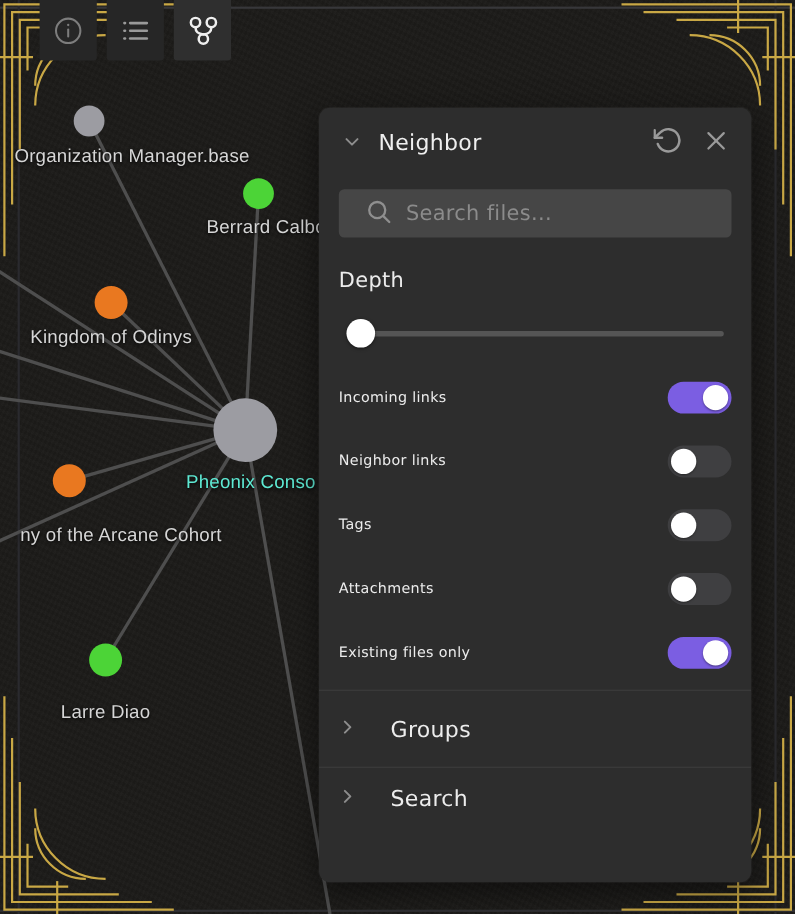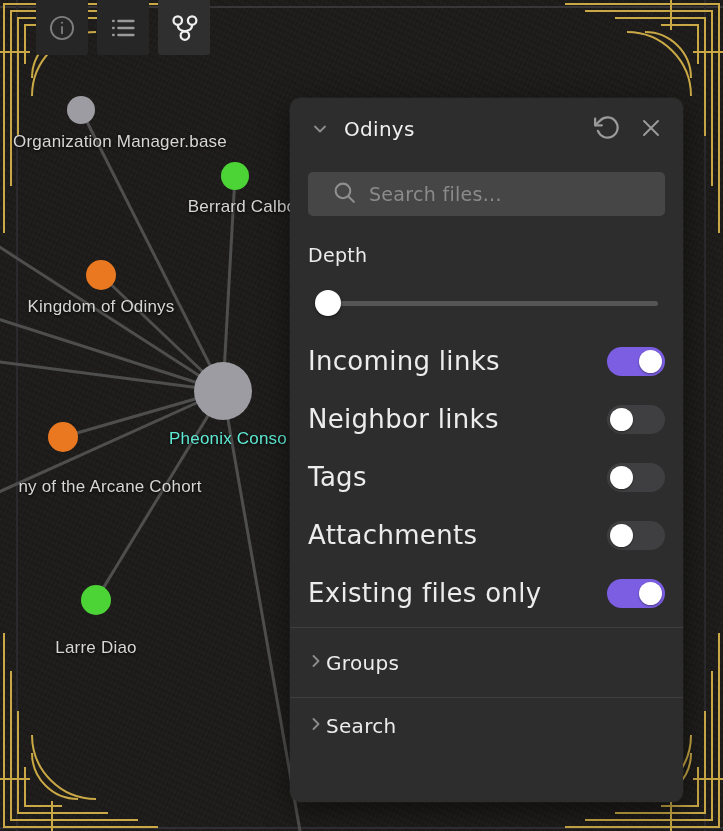--- a/index.html
+++ b/index.html
@@ -78,34 +78,34 @@
   .slider .track{position:absolute;left:0;right:0;top:11px;height:5px;border-radius:3px;background:#555555;}
   .slider .thumb{
     position:absolute;top:0;width:26px;height:26px;border-radius:50%;background:#ffffff;
     box-shadow:0 1px 3px rgba(0,0,0,.5);cursor:grab;
   }
   .toggles{margin-top:16px;}
   .toggle-row{
     height:58px;display:flex;align-items:center;justify-content:space-between;
     padding:0 18px;
   }
-  .toggle-label{font-size:26px;color:#ececec;letter-spacing:.3px;}
+  .toggle-label{font-size:13px;color:#ececec;letter-spacing:.3px;}
   .switch{
     width:58px;height:29px;border-radius:15px;background:#3f3f41;position:relative;
     cursor:pointer;flex:0 0 auto;transition:background .15s;
   }
   .switch.on{background:var(--accent,#7b5ee2);}
   .switch .knob{
     position:absolute;top:3px;left:3px;width:23px;height:23px;border-radius:50%;background:#fff;
     box-shadow:0 1px 2px rgba(0,0,0,.4);
   }
   .switch.on .knob{left:auto;right:3px;}
   .separator{height:1px;background:#3e3e3e;margin-top:5px;}
   .section-row{
-    height:69px;display:flex;align-items:center;gap:0;padding:0 16px;cursor:pointer;
+    height:69px;display:flex;align-items:center;gap:29px;padding:0 16px;cursor:pointer;
   }
   .section-row .section-label{font-size:20px;color:#ececec;letter-spacing:.3px;}
 </style>
 </head>
 <body>
 
 <div class="texture"></div>
 
 <div class="hairline top"></div>
 <div class="hairline bottom"></div>
@@ -223,21 +223,21 @@
   </button>
 </div>
 
 <div class="panel">
   <div class="panel-header">
     <span class="icon-btn">
       <svg width="20" height="20" viewBox="0 0 24 24" fill="none" stroke="#8d8d8d" stroke-width="2.2" stroke-linecap="round" stroke-linejoin="round">
         <polyline points="6 9 12 15 18 9"></polyline>
       </svg>
     </span>
-    <span class="panel-title">Odinys</span>
+    <span class="panel-title">Neighbor</span>
     <span class="header-spacer"></span>
     <button class="icon-btn">
       <span>
         <svg width="27" height="27" viewBox="0 0 24 24" fill="none" stroke="#9a9a9a" stroke-width="2" stroke-linecap="round" stroke-linejoin="round">
           <polyline points="1 4 1 10 7 10"></polyline>
           <path d="M3.51 15a9 9 0 1 0 2.13-9.36L1 10"></path>
         </svg>
       </span>
     </button>
     <button class="icon-btn">

